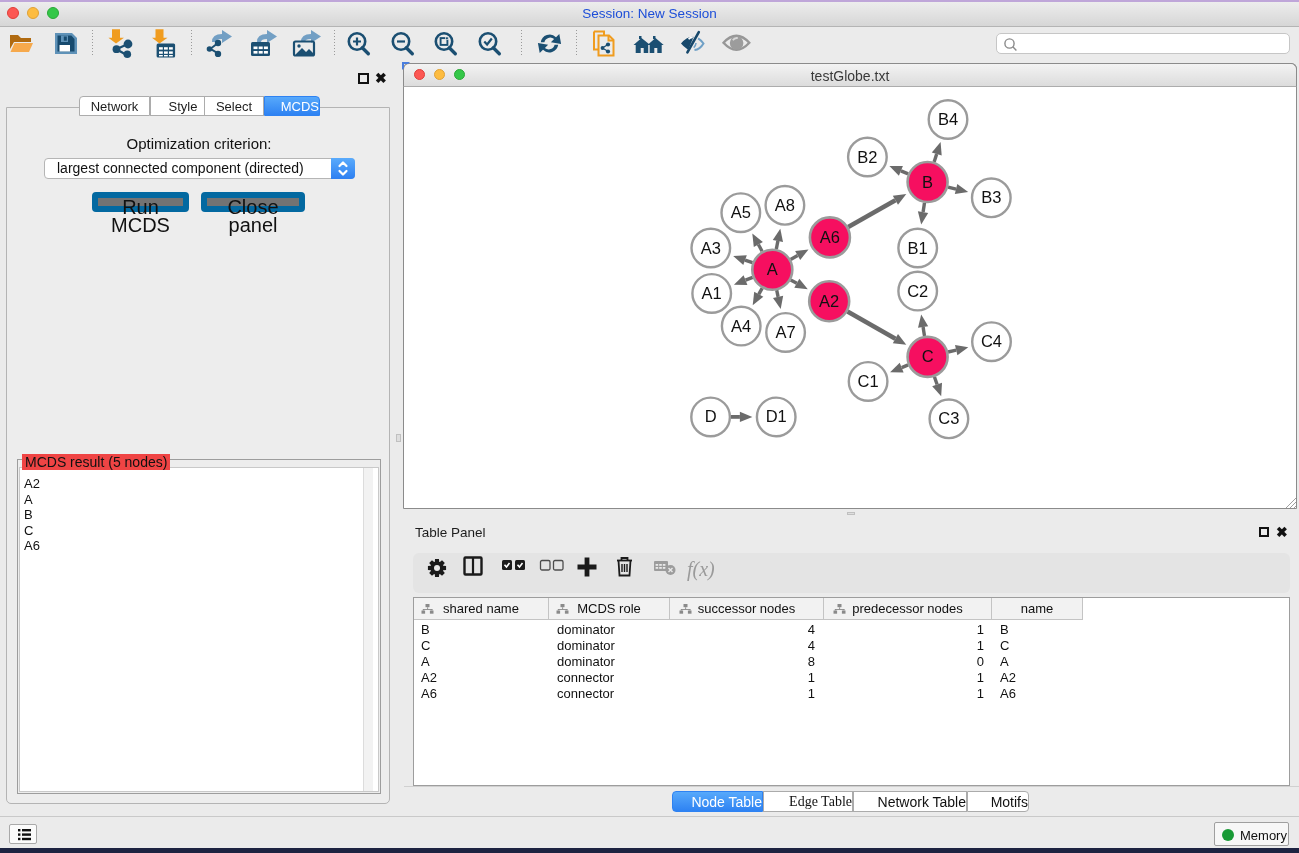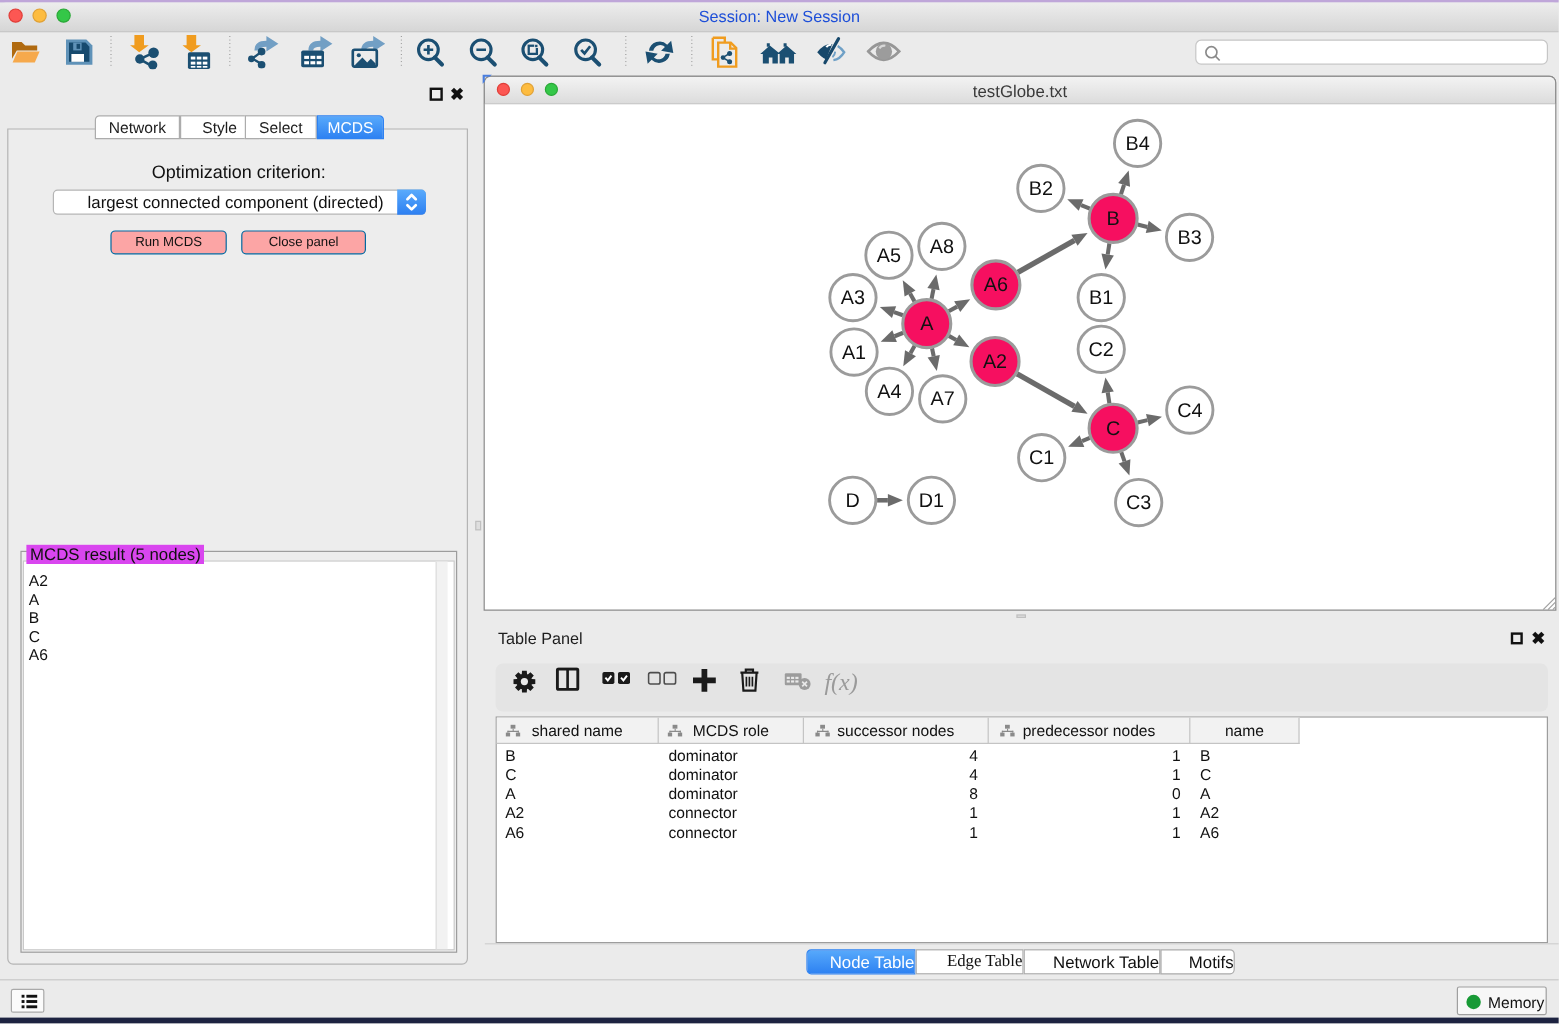--- a/index.html
+++ b/index.html
@@ -25,25 +25,25 @@
 #search { position:absolute; left:996px; top:6px; width:294px; height:21px; background:#fff; border:1px solid #c6c6c6; border-radius:5px; }
 
 
 #cp-title { left:14px; top:71px; font-size:13.5px; color:#1d1d1d;margin-top:36px; }
 #cp-max { left:358px; top:73px; width:11px; height:11px; border:2px solid #111; }
 #cp-close { left:375px; top:70px; font-size:14px; font-weight:bold; color:#111; }
 .tab { position:absolute; top:96px; height:20px; border:1px solid #acacac; background:#fff; font-size:13px; color:#1d1d1d; text-align:center; line-height:19px; }
 .tabsel { background:linear-gradient(#57a9fb,#2e82f2); color:#fff; border-color:#2e82f2; }
 #cp-border { left:6px; top:107px; width:384px; height:697px; border:1px solid #b4b4b4; border-radius:0 0 5px 5px; background:#ededed; }
 #opt-label { left:7px; top:135px; width:384px; text-align:center; font-size:15px; color:#111; }
-#combo { left:44px; top:158px; width:311px; height:21px; background:#fff; border:1px solid #b5b5b5; border-radius:4px; font-size:14px; color:#111; line-height:19px; padding-left:28px; }
+#combo { left:44px; top:158px; width:311px; height:21px; background:#fff; border:1px solid #b5b5b5; border-radius:4px; font-size:14px; color:#111; line-height:19px; padding-left:12px; }
 #combo-btn { left:331px; top:158px; width:24px; height:21px; border-radius:0 4px 4px 0; background:linear-gradient(#5aabfc,#2d7ff1); }
-.btn { position:absolute; height:20px; background:#fca5a5; border:1px solid #0369a1; border-radius:4px; font-size:11px; color:#111; text-align:center; line-height:18px; }
+.btn { position:absolute; height:20px; background:#737373; border:6px solid #0369a1; border-radius:4px; font-size:20px; color:#111; text-align:center; line-height:18px; }
 #fieldset { left:17px; top:459px; width:364px; height:335px; border:1px solid #9d9d9d; }
-#fs-legend { left:22px; top:454px; background:#d946ef; padding:0 3px; font-size:14px; color:#111; }
+#fs-legend { left:22px; top:454px; background:#ef4444; padding:0 3px; font-size:14px; color:#111; }
 #fs-list { left:19px; top:467px; width:360px; height:325px; background:#fff; border:1px solid #c9c9c9; font-size:13px; color:#111; line-height:15.6px; padding:8px 0 0 4px; }
 #fs-scroll { left:363px; top:468px; width:10px; height:323px; background:#f2f2f2; border-left:1px solid #dcdcdc; }
 
 
 #netwin { left:403px; top:63px; width:894px; height:446px; background:#fff; border:1px solid #8b8b8b; border-radius:6px 6px 0 0; }
 #net-titlebar { left:403px; top:63px; width:894px; height:24px; background:linear-gradient(#f3f3f3,#dcdcdc); border:1px solid #8b8b8b; border-bottom:1px solid #acacac; border-radius:6px 6px 0 0; }
 #net-titlebar .t1 { left:10px; top:5px; width:11px; height:11px; background:#fc5753; border:1px solid #e03e38; }
 #net-titlebar .t2 { left:30px; top:5px; width:11px; height:11px; background:#fdbc40; border:1px solid #e0a135; }
 #net-titlebar .t3 { left:50px; top:5px; width:11px; height:11px; background:#34c748; border:1px solid #2aa837; }
 #net-title { left:403px; top:68px; width:894px; text-align:center; font-size:14px; color:#3a3a3a; }
@@ -230,21 +230,21 @@
     </svg>
 </div>
 
 <div id="cp-title" class="abs">Control Panel</div>
 <div id="cp-max" class="abs"></div>
 <div id="cp-close" class="abs">✖</div>
 <div id="cp-border" class="abs"></div>
 <div class="tab abs" style="left:79px; width:71px; border-radius:4px 0 0 0;">Network</div>
 <div class="tab abs" style="left:150px; width:66px;">Style</div>
 <div class="tab abs" style="left:204px; width:60px;">Select</div>
-<div class="tab tabsel abs" style="left:264px; width:56px; border-radius:0 4px 0 0;">MCDS</div>
+<div class="tab tabsel abs" style="left:264px; width:56px; border-radius:0 4px 0 0;text-align:right;">MCDS</div>
 <div id="opt-label" class="abs">Optimization criterion:</div>
 <div id="combo" class="abs">largest connected component (directed)</div>
 <div id="combo-btn" class="abs">
   <svg width="24" height="21">
       <path d="M8.5 8 L12 4.5 L15.5 8" stroke="#fff" stroke-width="2.2" fill="none" stroke-linecap="round" stroke-linejoin="round"></path>
       <path d="M8.5 13 L12 16.5 L15.5 13" stroke="#fff" stroke-width="2.2" fill="none" stroke-linecap="round" stroke-linejoin="round"></path>
     </svg>
 </div>
 <div class="btn abs" style="left:92px; top:192px; width:97px;">Run MCDS</div>
 <div class="btn abs" style="left:201px; top:192px; width:104px;">Close panel</div>

